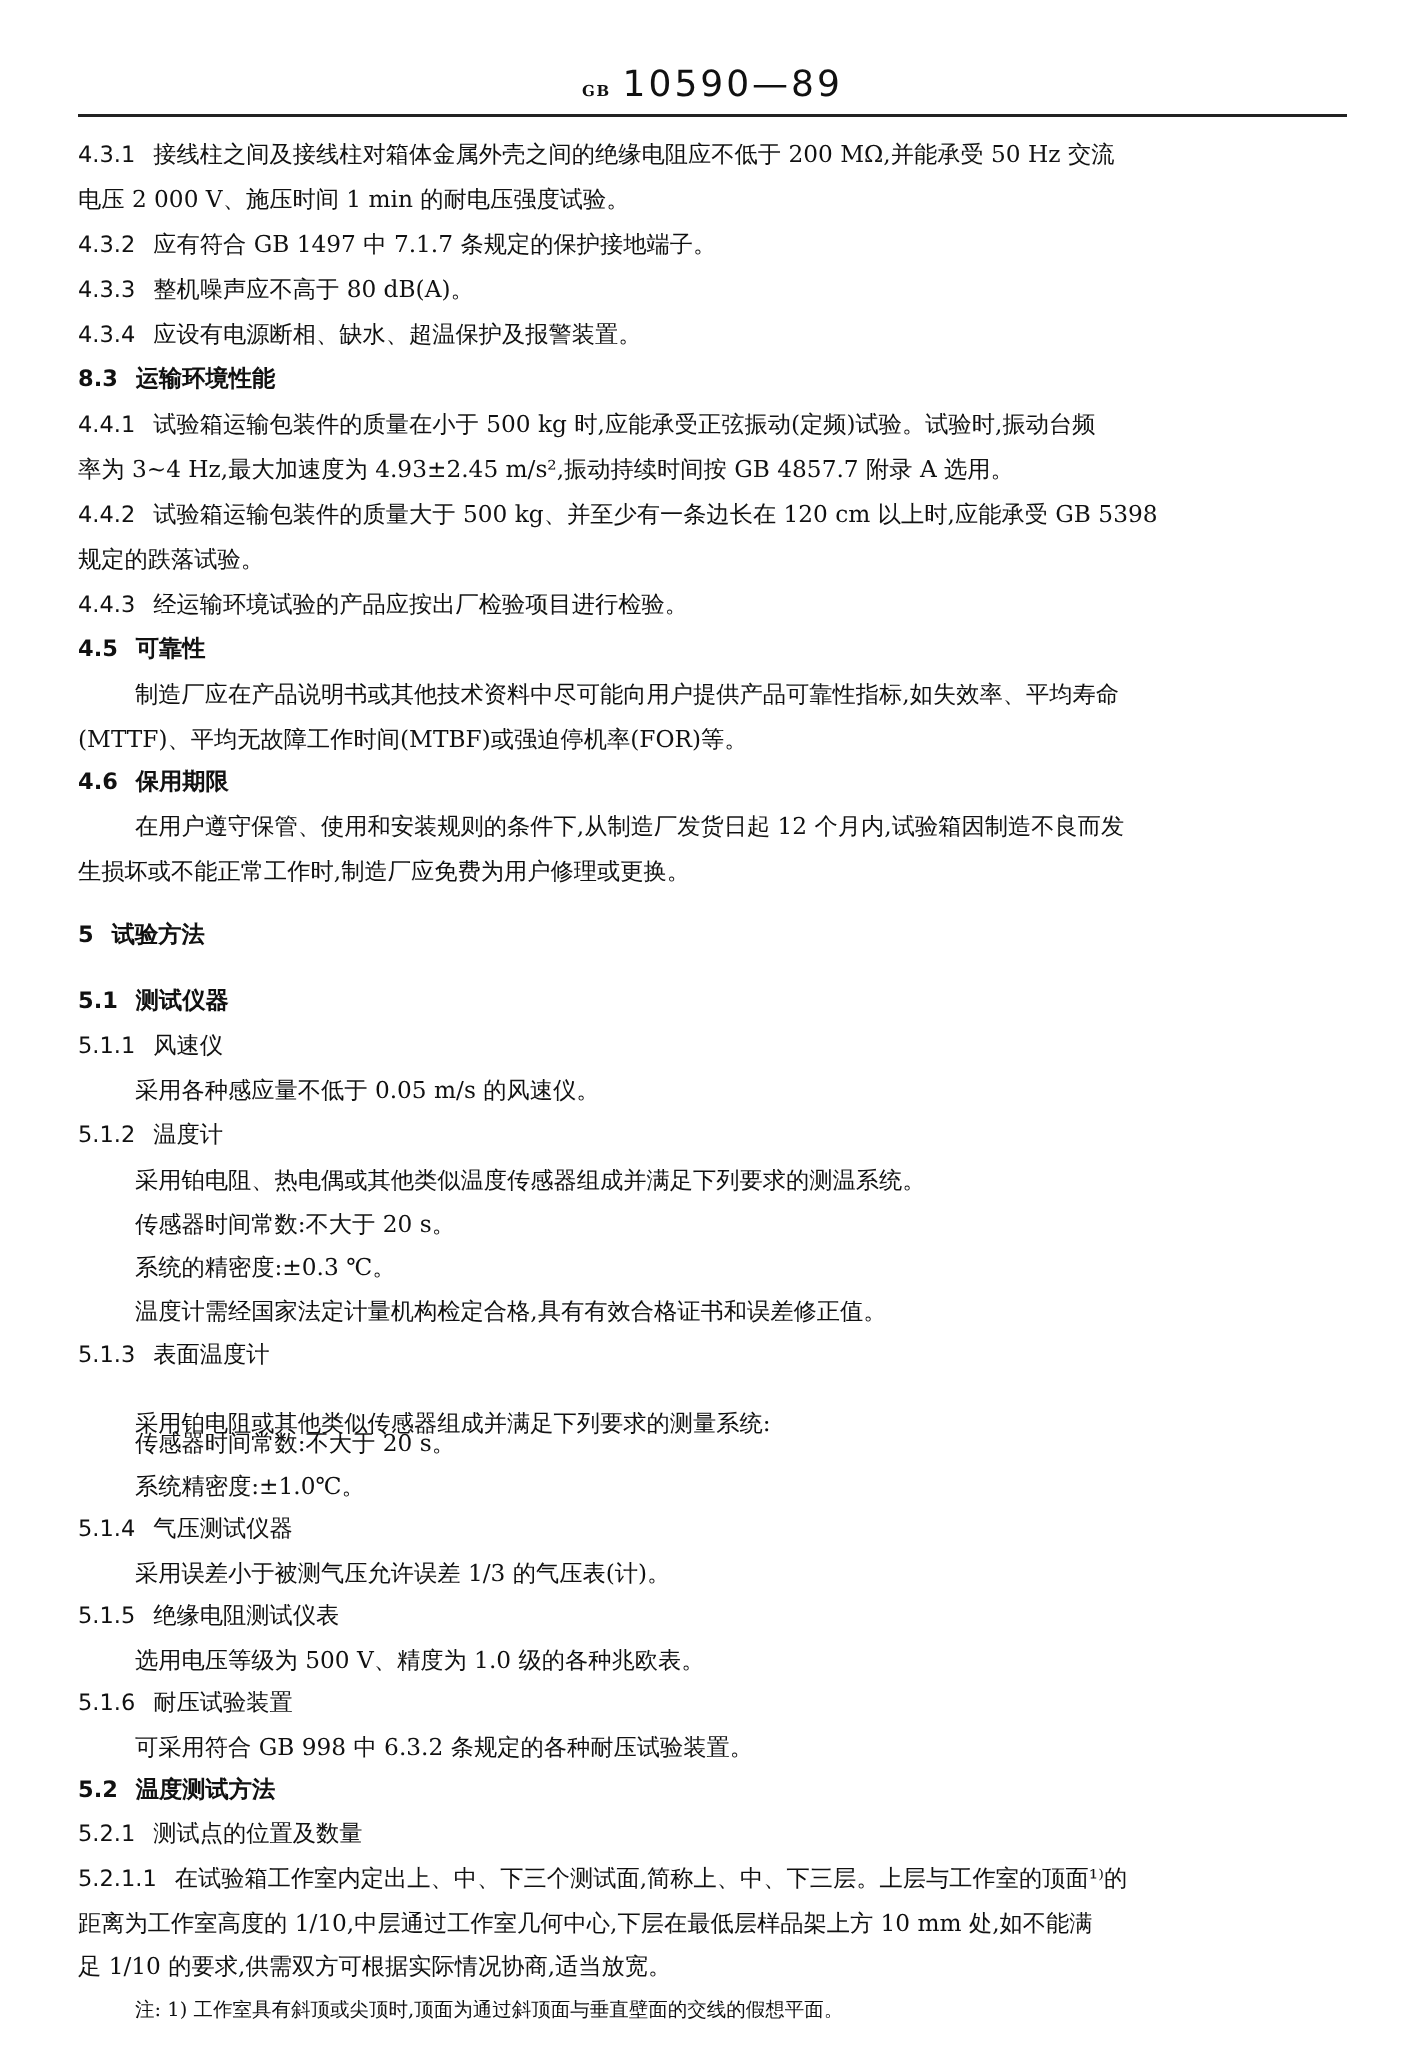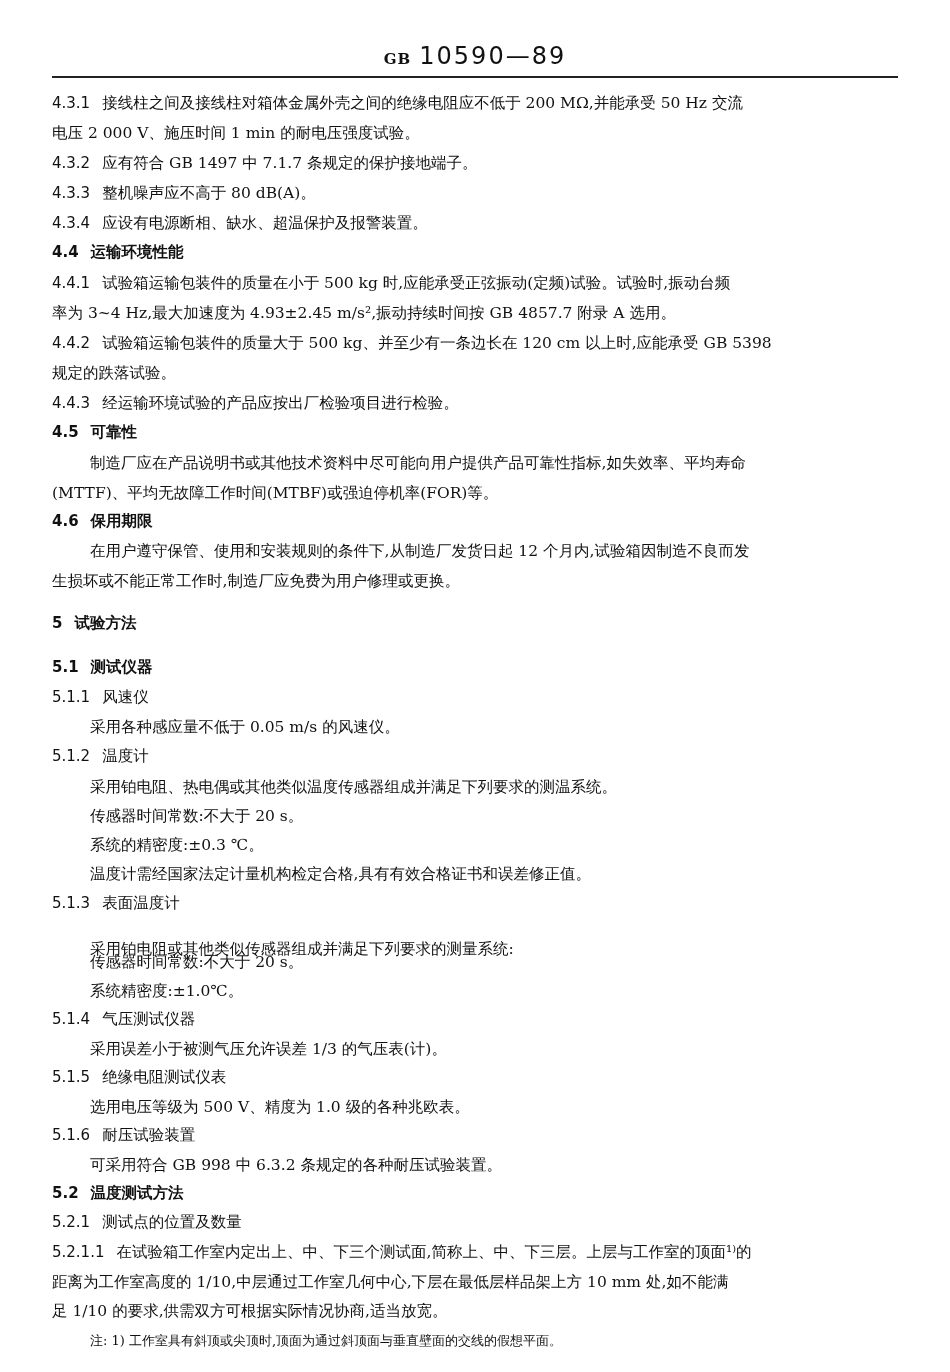--- a/index.html
+++ b/index.html
@@ -1,20 +1,20 @@
 <!DOCTYPE html>
 <html><head>
 <meta charset="utf-8">
 <style>
   html, body { margin: 0; padding: 0; background: #ffffff; }
   body { width: 950px; height: 1372px; position: relative; overflow: hidden;
          font-family: "DejaVu Serif", "Liberation Serif", serif; color: #111; }
   .header { position: absolute; top: 42px; left: 0; width: 950px; text-align: center;
             font-size: 19px; letter-spacing: 1px; }
-  .header .gb { font-family: "DejaVu Serif", serif; font-weight: bold; font-size: 15px; margin-right: 8px; }
+  .header .gb { font-family: "DejaVu Serif", serif; font-weight: bold; font-size: 10px; margin-right: 8px; }
   .header .num { font-family: "DejaVu Sans", sans-serif; font-size: 24px; letter-spacing: 2px; }
   .rule { position: absolute; top: 76px; left: 52px; width: 846px; height: 2px; background: #222; }
   .content { position: absolute; top: 92px; left: 52px; width: 848px; font-size: 15.5px; }
   .line { position: absolute; left: 0; white-space: nowrap; line-height: 22px; }
   .ind { left: 38px; }
   .num-label { font-family: "DejaVu Sans", sans-serif; font-size: 15px; display: inline-block; margin-right: 12px; }
   .bold { font-weight: bold; font-family: "DejaVu Sans", sans-serif; }
   .note { font-size: 13px; }
 </style>
 </head>
@@ -24,21 +24,21 @@
   <span class="gb">GB</span><span class="num">10590—89</span>
 </div>
 <div class="rule"></div>
 
 <div class="content" id="content">
     <div class="line" style="top: 0px; text-align: right;"><span class="num-label">4.3.1</span><span>接线柱之间及接线柱对箱体金属外壳之间的绝缘电阻应不低于 200 MΩ,并能承受 50 Hz 交流</span></div>
     <div class="line" style="top: 30px;"><span>电压 2 000 V、施压时间 1 min 的耐电压强度试验。</span></div>
     <div class="line" style="top: 60px;"><span class="num-label">4.3.2</span><span>应有符合 GB 1497 中 7.1.7 条规定的保护接地端子。</span></div>
     <div class="line" style="top: 90px;"><span class="num-label">4.3.3</span><span>整机噪声应不高于 80 dB(A)。</span></div>
     <div class="line" style="top: 120px;"><span class="num-label">4.3.4</span><span>应设有电源断相、缺水、超温保护及报警装置。</span></div>
-    <div class="line" style="top: 149px;"><span class="num-label bold">4.4</span><span class="bold">运输环境性能</span></div>
+    <div class="line" style="top: 149px;"><span class="num-label bold">8.3</span><span class="bold">运输环境性能</span></div>
     <div class="line" style="top: 180px;"><span class="num-label">4.4.1</span><span>试验箱运输包装件的质量在小于 500 kg 时,应能承受正弦振动(定频)试验。试验时,振动台频</span></div>
     <div class="line" style="top: 210px;"><span>率为 3~4 Hz,最大加速度为 4.93±2.45 m/s²,振动持续时间按 GB 4857.7 附录 A 选用。</span></div>
     <div class="line" style="top: 240px; text-align: center;"><span class="num-label">4.4.2</span><span>试验箱运输包装件的质量大于 500 kg、并至少有一条边长在 120 cm 以上时,应能承受 GB 5398</span></div>
     <div class="line" style="top: 270px;"><span>规定的跌落试验。</span></div>
     <div class="line" style="top: 300px;"><span class="num-label">4.4.3</span><span>经运输环境试验的产品应按出厂检验项目进行检验。</span></div>
     <div class="line" style="top: 329px;"><span class="num-label bold">4.5</span><span class="bold">可靠性</span></div>
     <div class="line ind" style="top: 360px;"><span>制造厂应在产品说明书或其他技术资料中尽可能向用户提供产品可靠性指标,如失效率、平均寿命</span></div>
     <div class="line" style="top: 390px;"><span>(MTTF)、平均无故障工作时间(MTBF)或强迫停机率(FOR)等。</span></div>
     <div class="line" style="top: 418px;"><span class="num-label bold">4.6</span><span class="bold">保用期限</span></div>
     <div class="line ind" style="top: 448px;"><span>在用户遵守保管、使用和安装规则的条件下,从制造厂发货日起 12 个月内,试验箱因制造不良而发</span></div>

